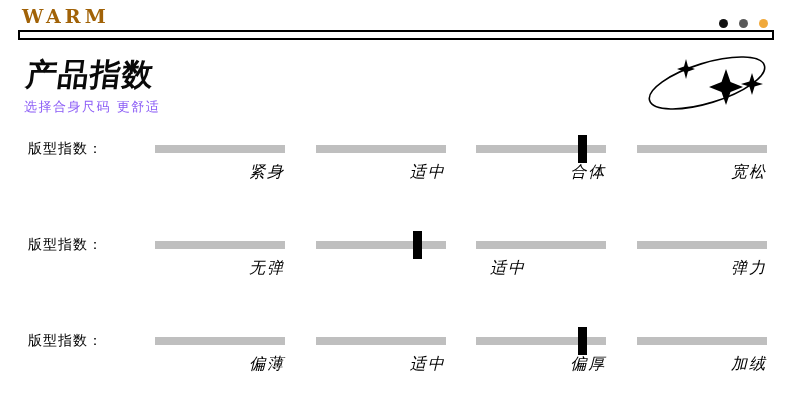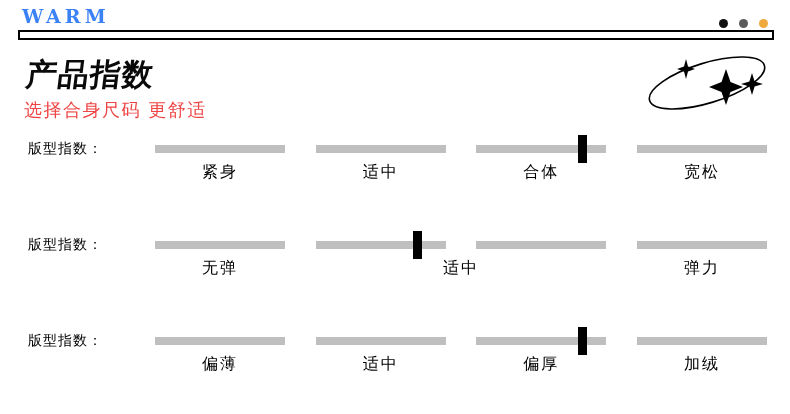--- a/index.html
+++ b/index.html
@@ -25,21 +25,21 @@
     height: 46px;
   }
   .brand {
     position: absolute;
     left: 22px;
     top: 7px;
     font-family: "DejaVu Serif", "Liberation Serif", serif;
     font-size: 19px;
     font-weight: 700;
     letter-spacing: 4px;
-    color: #3b82f6;
+    color: #a16207;
     line-height: 1;
   }
   .header-rule {
     position: absolute;
     left: 18px;
     top: 30px;
     width: 756px;
     height: 10px;
     border: 2px solid #000;
     box-sizing: border-box;
@@ -72,24 +72,24 @@
     letter-spacing: 1px;
     line-height: 1.06;
     transform: skewX(-7deg);
     transform-origin: left bottom;
     font-family: "DejaVu Sans", "Liberation Sans", sans-serif;
     color: #0a0a0a;
     white-space: nowrap;
   }
   .title-sub {
     margin-top: 7px;
-    font-size: 18px;
+    font-size: 13px;
     font-weight: 400;
     letter-spacing: 1.5px;
-    color: #ef4444;
+    color: #8b5cf6;
     white-space: nowrap;
   }
 
   
   .deco {
     position: absolute;
     right: 18px;
     top: 52px;
     width: 130px;
     height: 62px;
@@ -139,25 +139,26 @@
   .opt-row {
     position: absolute;
     left: 0;
     top: 26px;
     width: 100%;
     display: flex;
     justify-content: space-between;
   }
   .opt {
     width: 130px;
-    text-align: center;
+    text-align: right;
     font-size: 16px;
     letter-spacing: 2px;
     color: #000;
     white-space: nowrap;
+    font-style: italic;
   }
   .thumb {
     position: absolute;
     top: -1px;
     width: 9px;
     height: 28px;
     background: #000000;
   }
 </style>
 </head>

